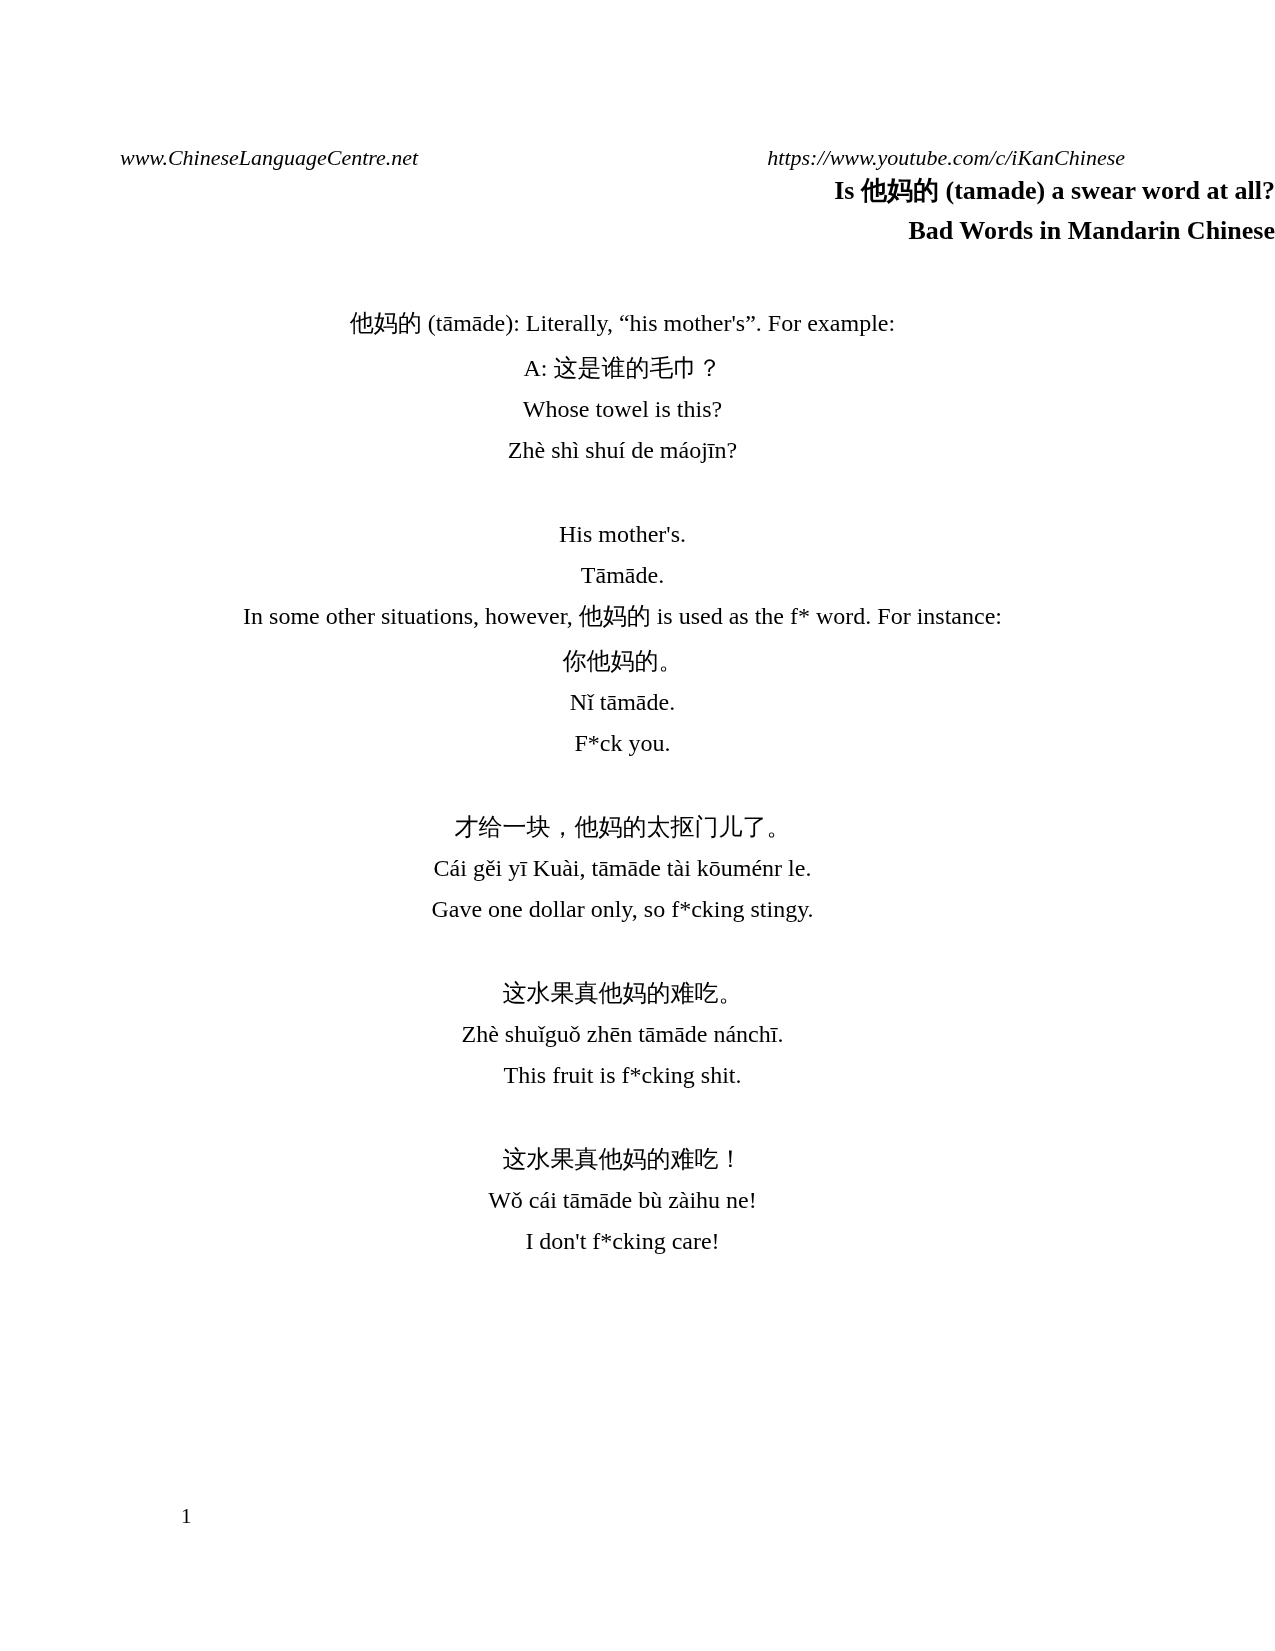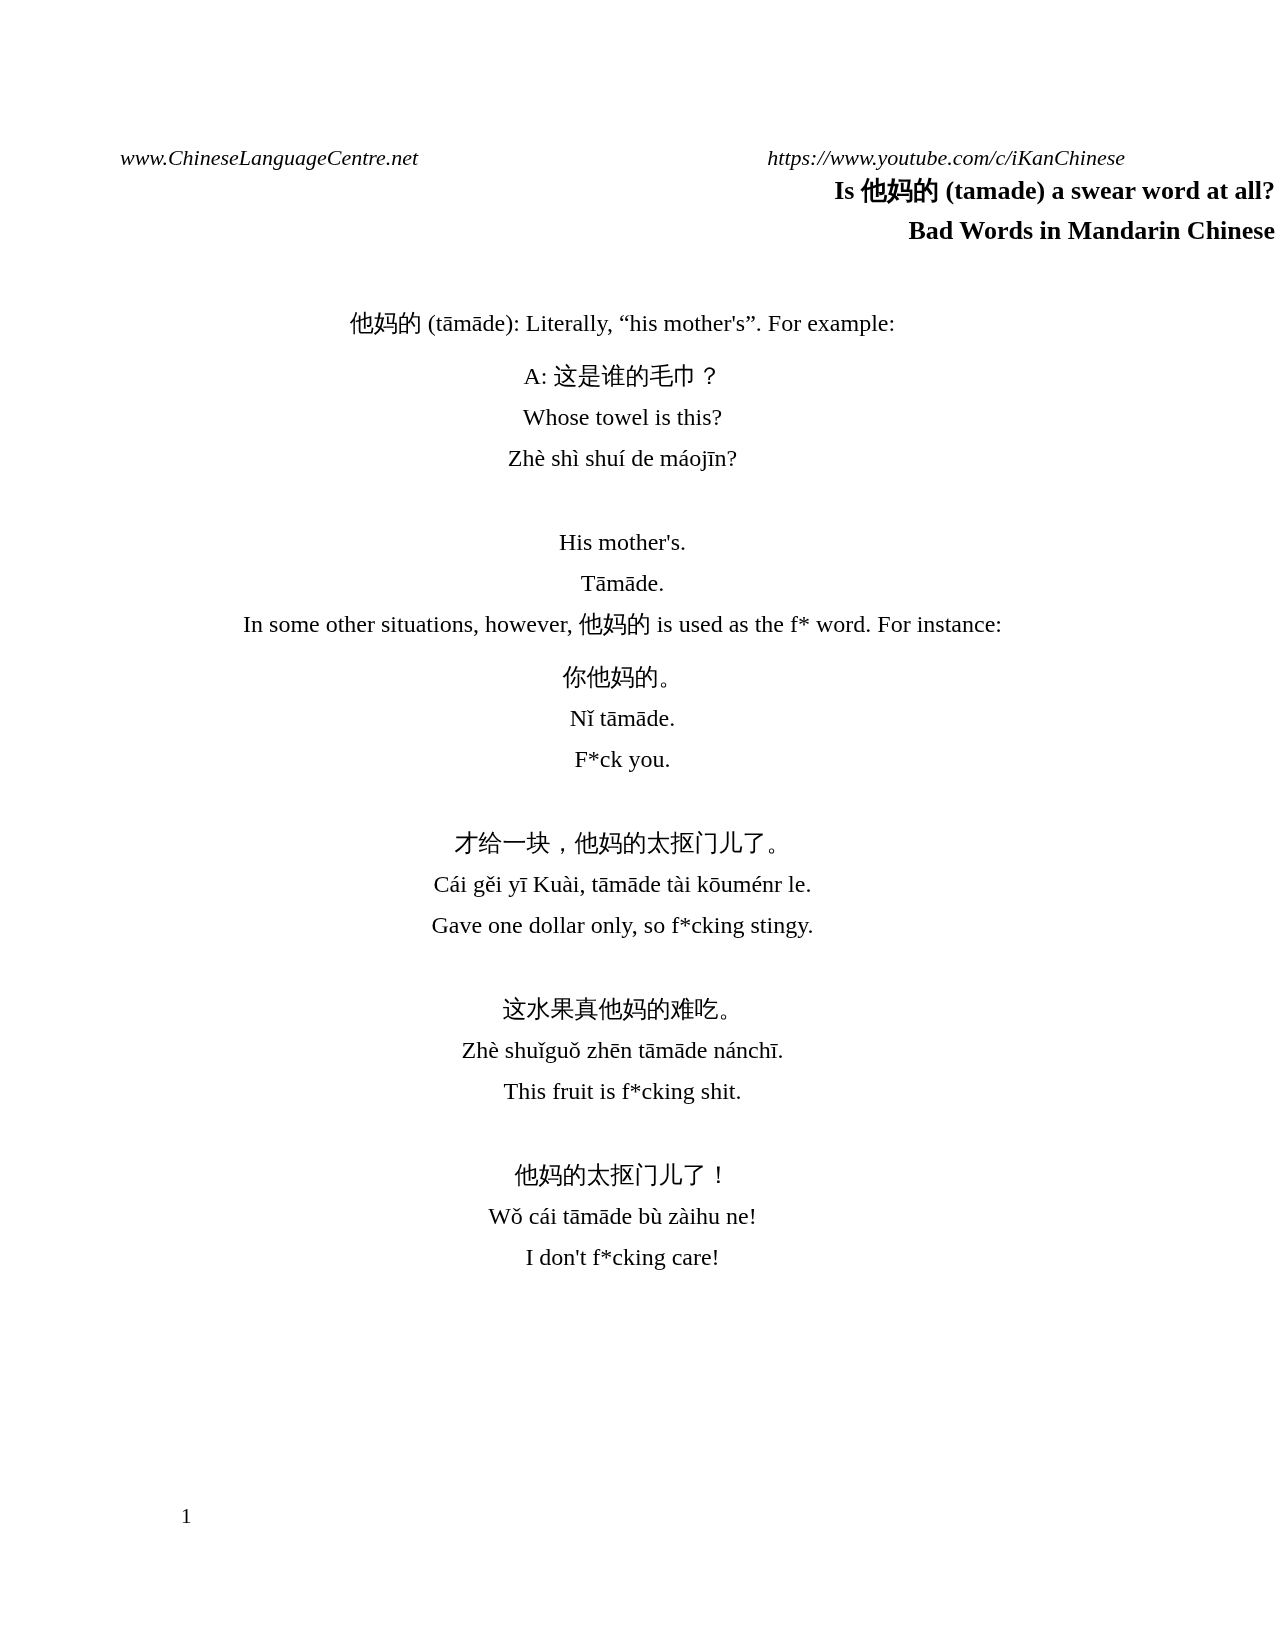--- a/index.html
+++ b/index.html
@@ -50,21 +50,21 @@
     right: 150px;
     font-size: 24px;
     text-align: center;
   }
   .body-block p {
     margin: 0;
     line-height: 41px;
     white-space: nowrap;
   }
   .group { margin-top: 43px; }
-  .lead + .group { margin-top: 12px; }
+  .lead + .group { margin-top: 4px; }
   .lead.spaced { }
   
   .footer {
     position: absolute;
     top: 1503px;
     left: 120px;
     right: 148px;
     display: flex;
     justify-content: space-between;
     align-items: baseline;
@@ -123,21 +123,21 @@
       <p>Gave one dollar only, so f*cking stingy.</p>
     </div>
 
     <div class="group">
       <p>这水果真他妈的难吃。</p>
       <p>Zhè shuǐguǒ zhēn tāmāde nánchī.</p>
       <p>This fruit is f*cking shit.</p>
     </div>
 
     <div class="group">
-      <p>他妈的太抠门儿了！</p>
+      <p>这水果真他妈的难吃！</p>
       <p>Wǒ cái tāmāde bù zàihu ne!</p>
       <p>I don't f*cking care!</p>
     </div>
 
   </div>
 
   <div class="footer">
     <span class="page-num">1</span>
   </div>
 

